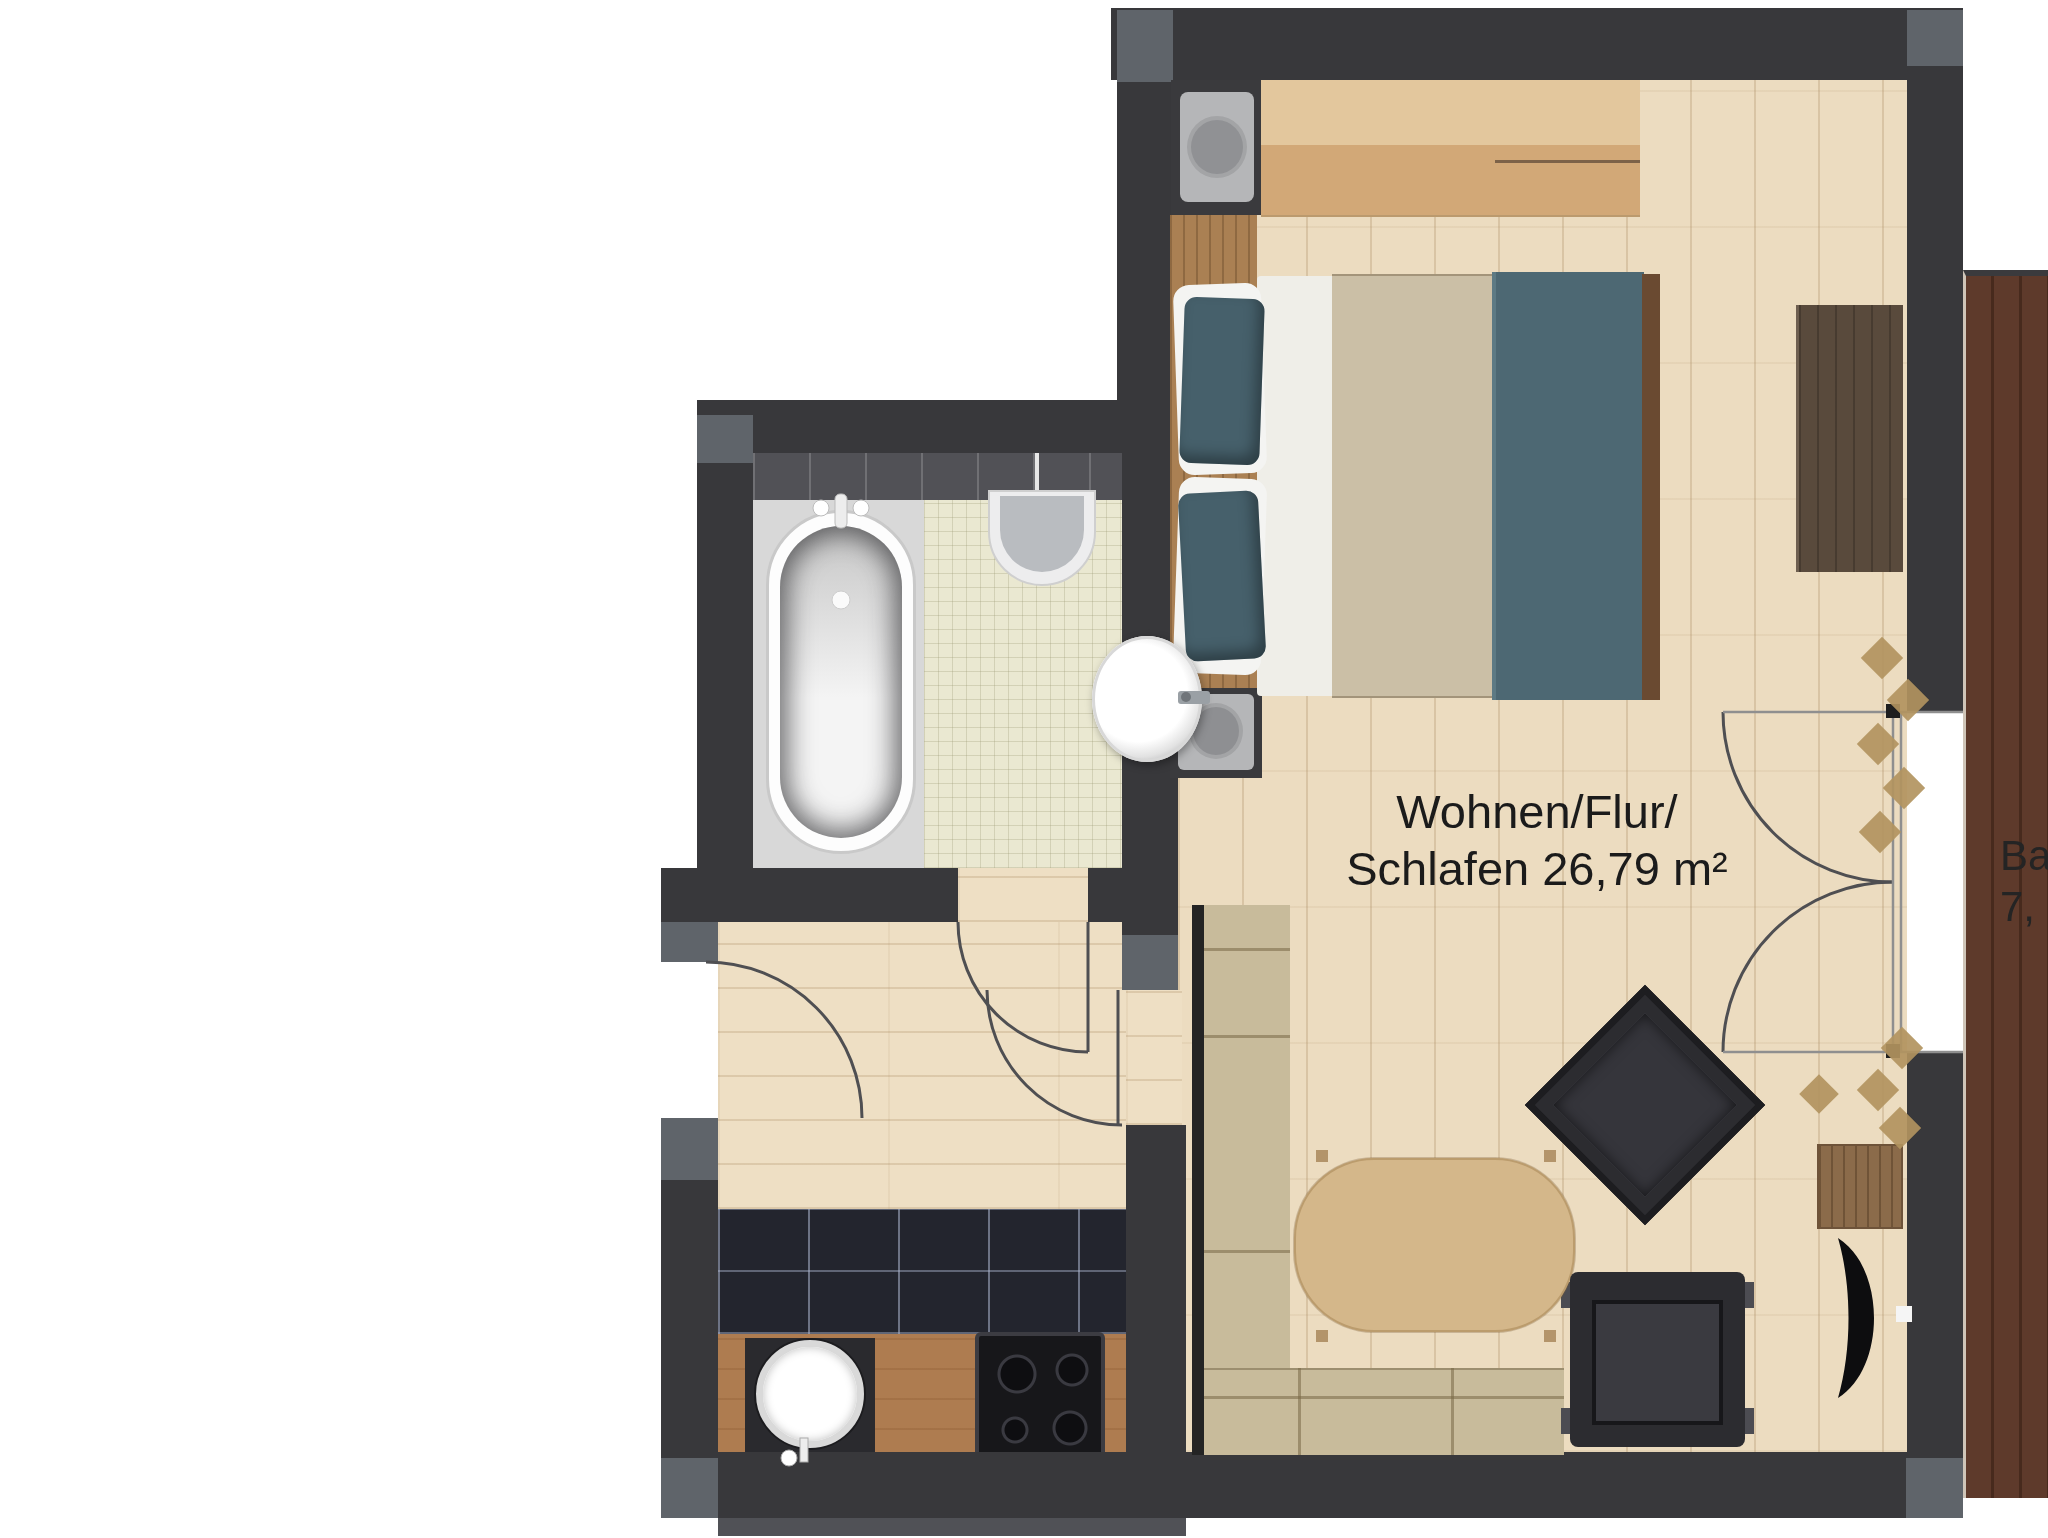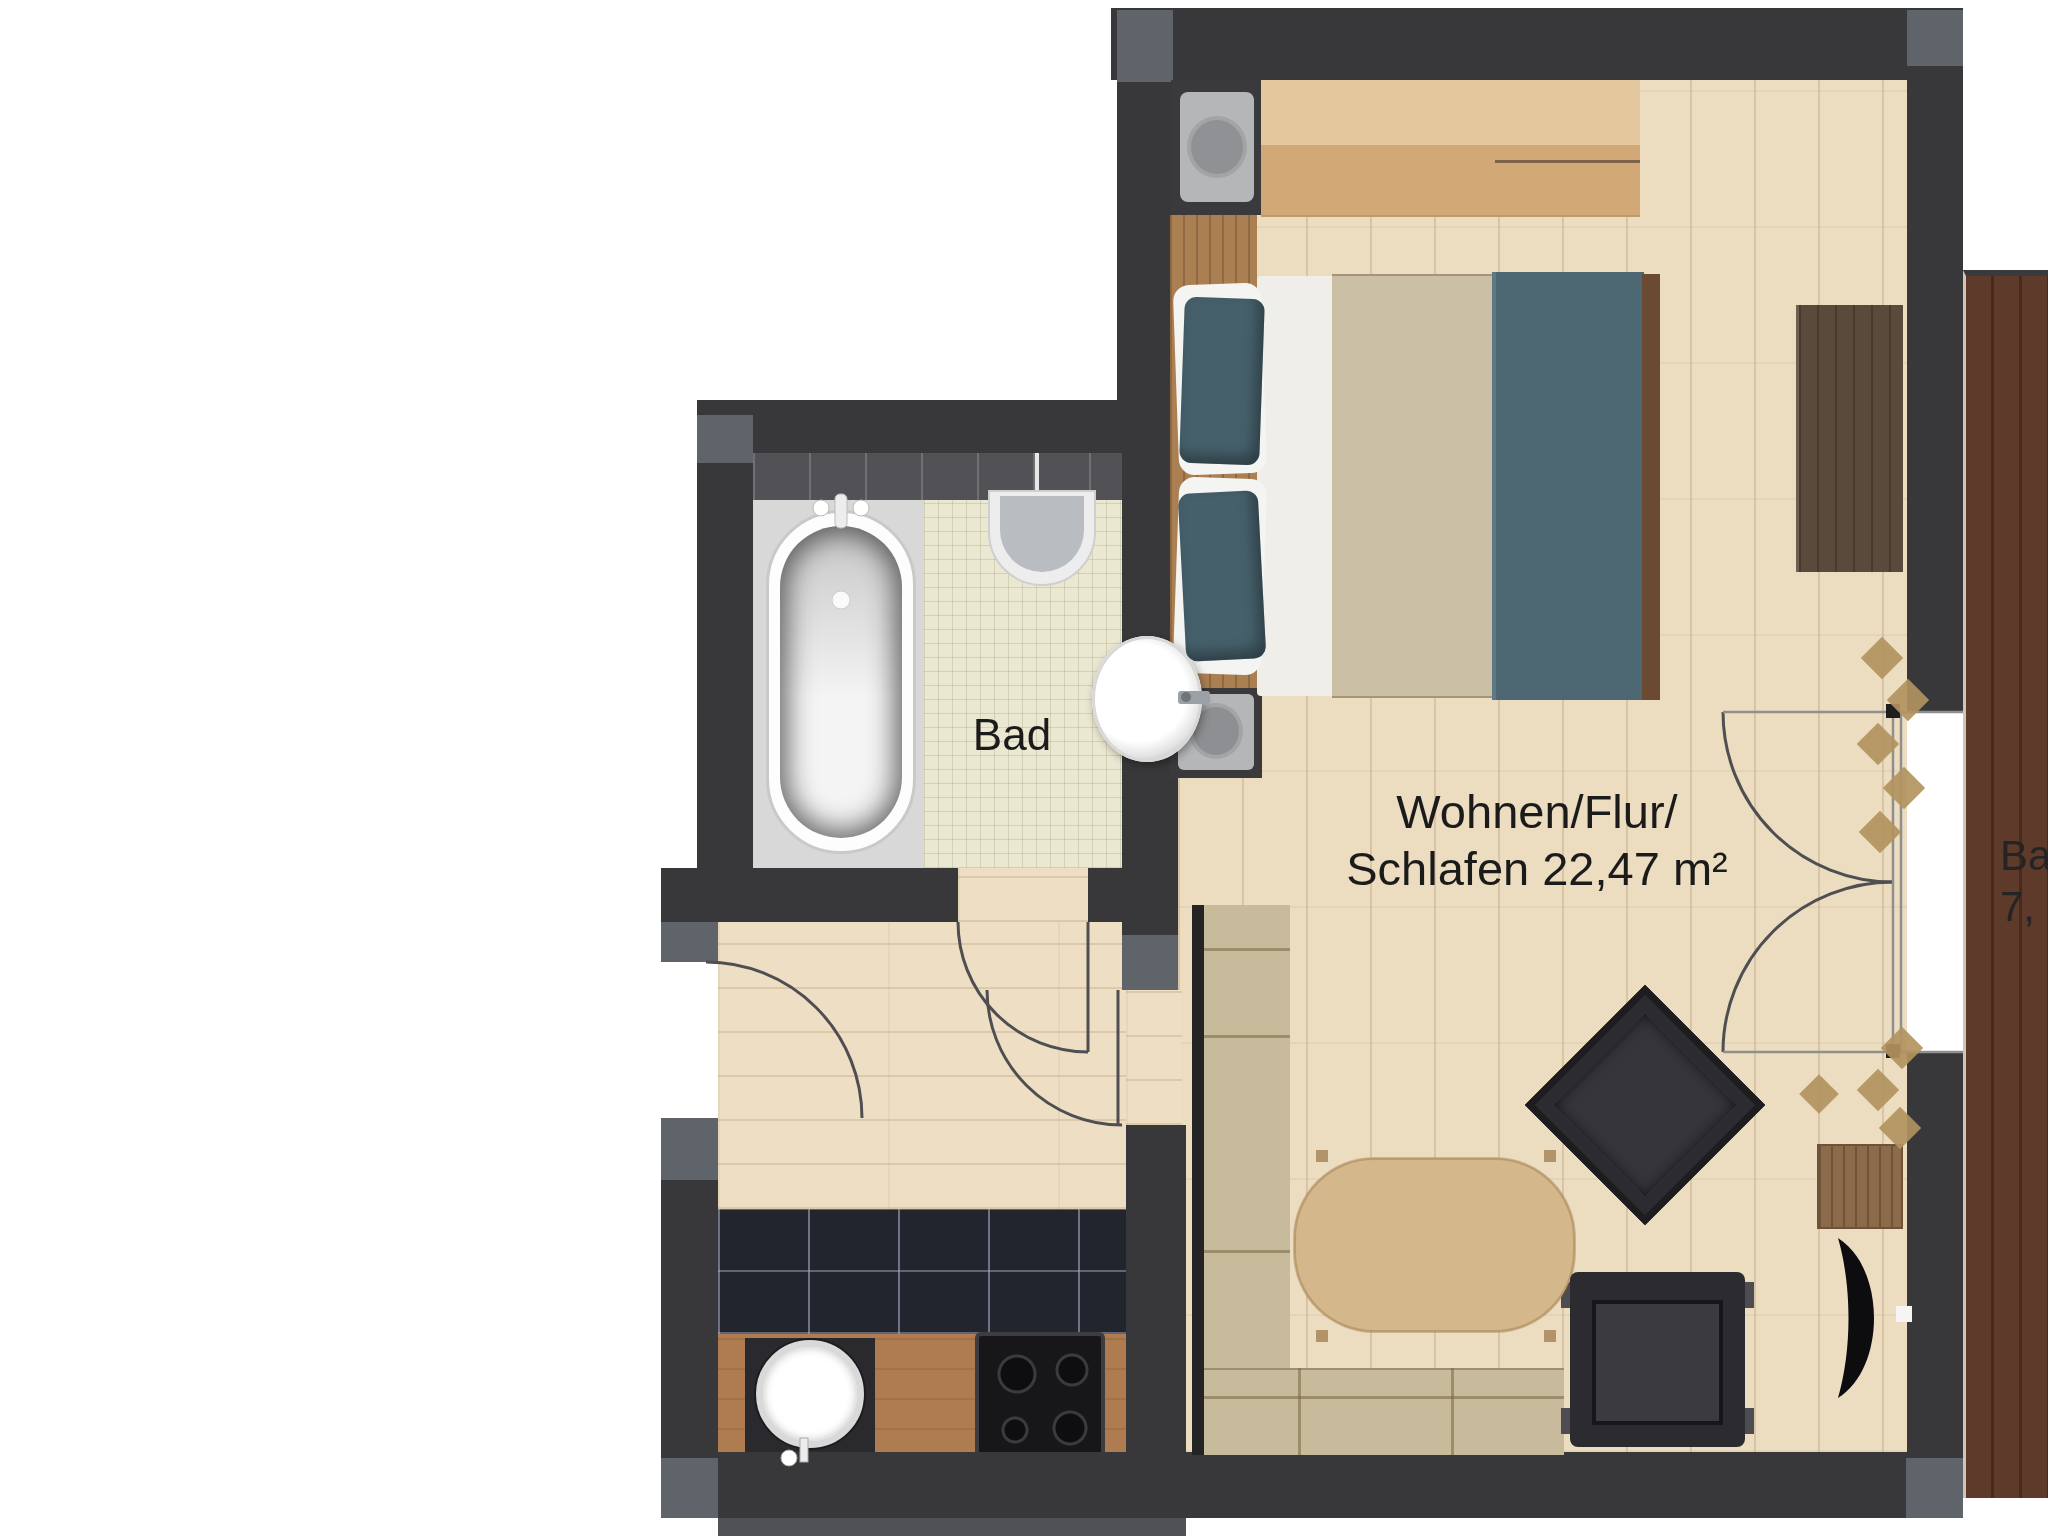--- a/index.html
+++ b/index.html
@@ -215,24 +215,23 @@
       <circle cx="1186" cy="697" r="5" fill="#70757a"></circle>
     </g>
 
     <g>
       <rect x="800" y="1438" width="8" height="24" fill="#ededed" stroke="#aaaaaa"></rect>
       <circle cx="789" cy="1458" r="8" fill="#ffffff" stroke="#aaaaaa"></circle>
     </g>
   </svg>
 
   <div class="label" style="left:862px;top:708px;width:300px;font-size:44px;">
-    <span class="l1">Bad</span>
   </div>
   <div class="label" style="left:1287px;top:783px;width:500px;font-size:47px;">
     <span class="l1">Wohnen/Flur/</span>
-    <span class="l2">Schlafen 22,47 m²</span>
+    <span class="l2">Schlafen 26,79 m²</span>
   </div>
   <div class="label" style="left:2000px;top:830px;width:120px;font-size:42px;text-align:left;color:#242424;">
     <span class="l1">Ba</span>
     <span class="l2">7,</span>
   </div>
 
 </div>
 
 </body></html>

